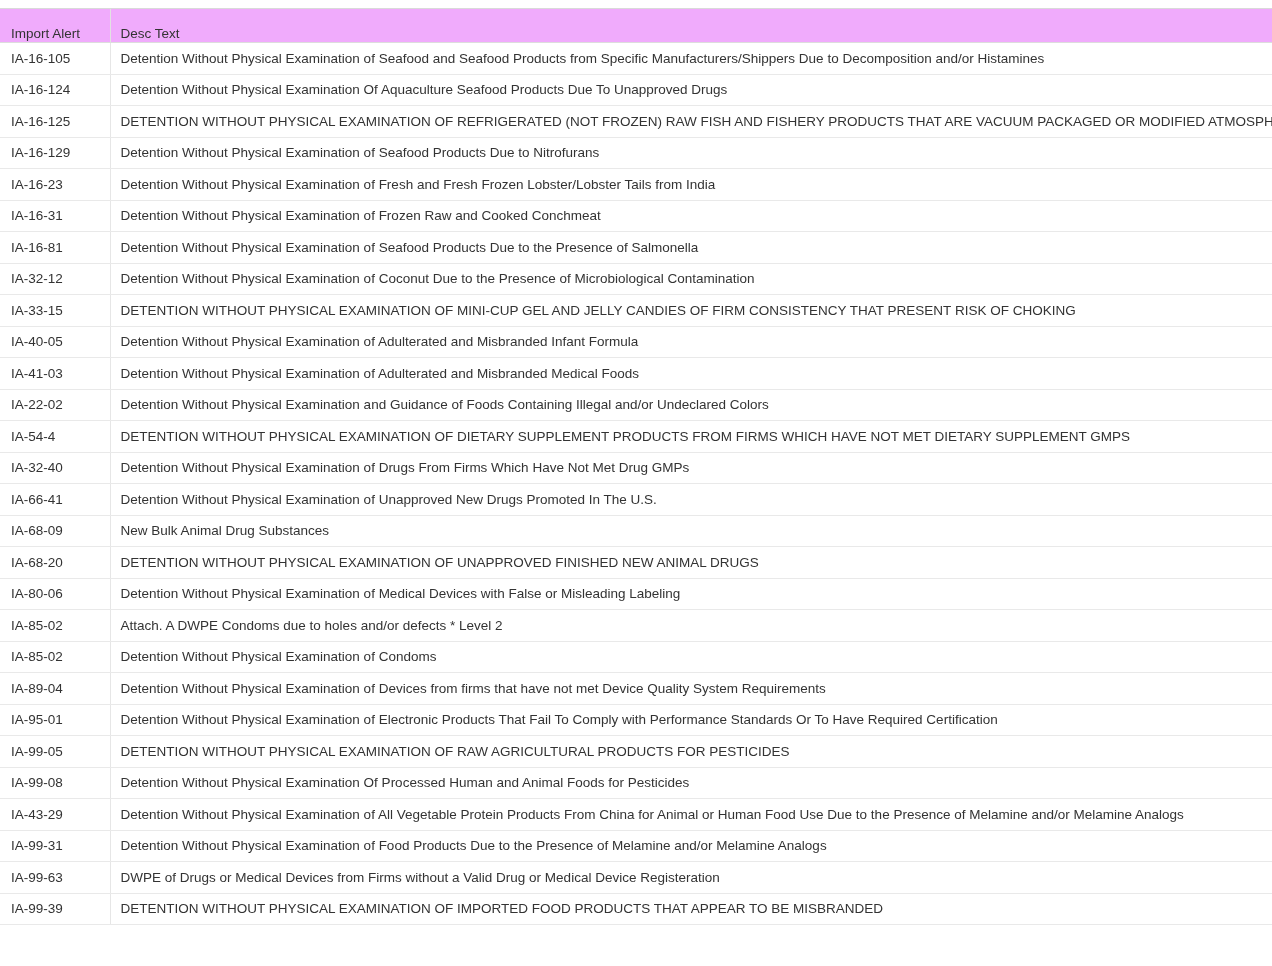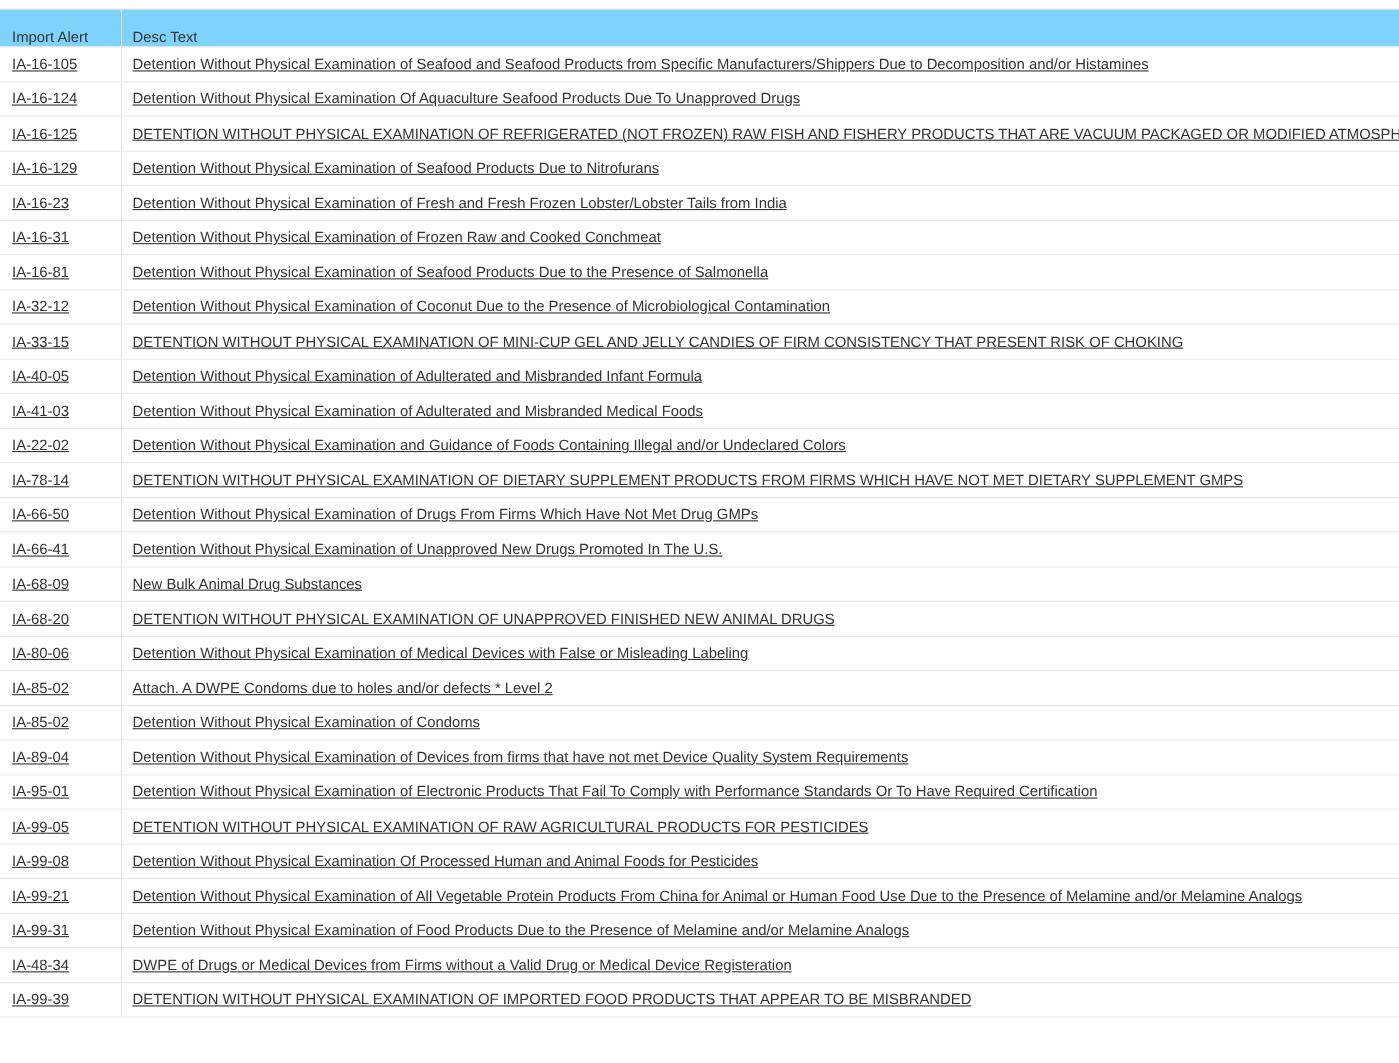--- a/index.html
+++ b/index.html
@@ -19,41 +19,40 @@
   }
   table.alerts {
     border-collapse: collapse;
     table-layout: fixed;
     width: 1400px; 
     font-size: 13.5px;
   }
   col.c-alert { width: 110px; }
   col.c-desc  { width: 1290px; }
   thead th {
-    background: #7dd3fc;
+    background: #f0abfc;
     border-top: 1px solid #d9d9d9;
     border-bottom: 1px solid #dddddd;
     height: 34px;
     font-weight: normal;
     text-align: left;
     padding: 16px 10px 0 11px;
     white-space: nowrap;
     overflow: hidden;
     color: #333333;
   }
   thead th + th { border-left: 1px solid #e2e2e2; padding-left: 10px; }
   tbody td {
     background: #ffffff;
     border-bottom: 1px solid #e9e9e9;
     height: 31.5px;
     padding: 0 10px 0 11px;
     white-space: nowrap;
     overflow: hidden;
     color: #333333;
-    text-decoration: underline;
   }
   tbody td + td { border-left: 1px solid #e6e6e6; padding-left: 10px; }
 </style>
 </head>
 <body>
 
 <div class="page">
   <table class="alerts">
     <colgroup>
       <col class="c-alert">
@@ -120,26 +119,26 @@
     <td>IA-41-03</td>
     <td>Detention Without Physical Examination of Adulterated and Misbranded Medical Foods</td>
   </tr>
 
   <tr>
     <td>IA-22-02</td>
     <td>Detention Without Physical Examination and Guidance of Foods Containing Illegal and/or Undeclared Colors</td>
   </tr>
 
   <tr>
-    <td>IA-78-14</td>
+    <td>IA-54-4</td>
     <td>DETENTION WITHOUT PHYSICAL EXAMINATION OF DIETARY SUPPLEMENT PRODUCTS FROM FIRMS WHICH HAVE NOT MET DIETARY SUPPLEMENT GMPS</td>
   </tr>
 
   <tr>
-    <td>IA-66-50</td>
+    <td>IA-32-40</td>
     <td>Detention  Without Physical Examination of Drugs From Firms Which Have Not Met Drug GMPs</td>
   </tr>
 
   <tr>
     <td>IA-66-41</td>
     <td>Detention Without Physical Examination of Unapproved New Drugs Promoted In The U.S.</td>
   </tr>
 
   <tr>
     <td>IA-68-09</td>
@@ -180,31 +179,31 @@
     <td>IA-99-05</td>
     <td>DETENTION WITHOUT PHYSICAL EXAMINATION OF RAW AGRICULTURAL PRODUCTS FOR PESTICIDES</td>
   </tr>
 
   <tr>
     <td>IA-99-08</td>
     <td>Detention Without Physical Examination Of Processed Human and Animal Foods for Pesticides</td>
   </tr>
 
   <tr>
-    <td>IA-99-21</td>
+    <td>IA-43-29</td>
     <td>Detention Without Physical Examination of All Vegetable Protein Products From China for Animal or Human Food Use Due to the Presence of Melamine and/or Melamine Analogs</td>
   </tr>
 
   <tr>
     <td>IA-99-31</td>
     <td>Detention Without Physical Examination of Food Products Due to the Presence of Melamine and/or Melamine Analogs</td>
   </tr>
 
   <tr>
-    <td>IA-48-34</td>
+    <td>IA-99-63</td>
     <td>DWPE of Drugs or Medical Devices from Firms without a Valid Drug or Medical Device Registeration</td>
   </tr>
 
   <tr>
     <td>IA-99-39</td>
     <td>DETENTION WITHOUT PHYSICAL EXAMINATION OF IMPORTED FOOD PRODUCTS THAT APPEAR TO BE MISBRANDED</td>
   </tr>
 </tbody>
   </table>
 </div>

